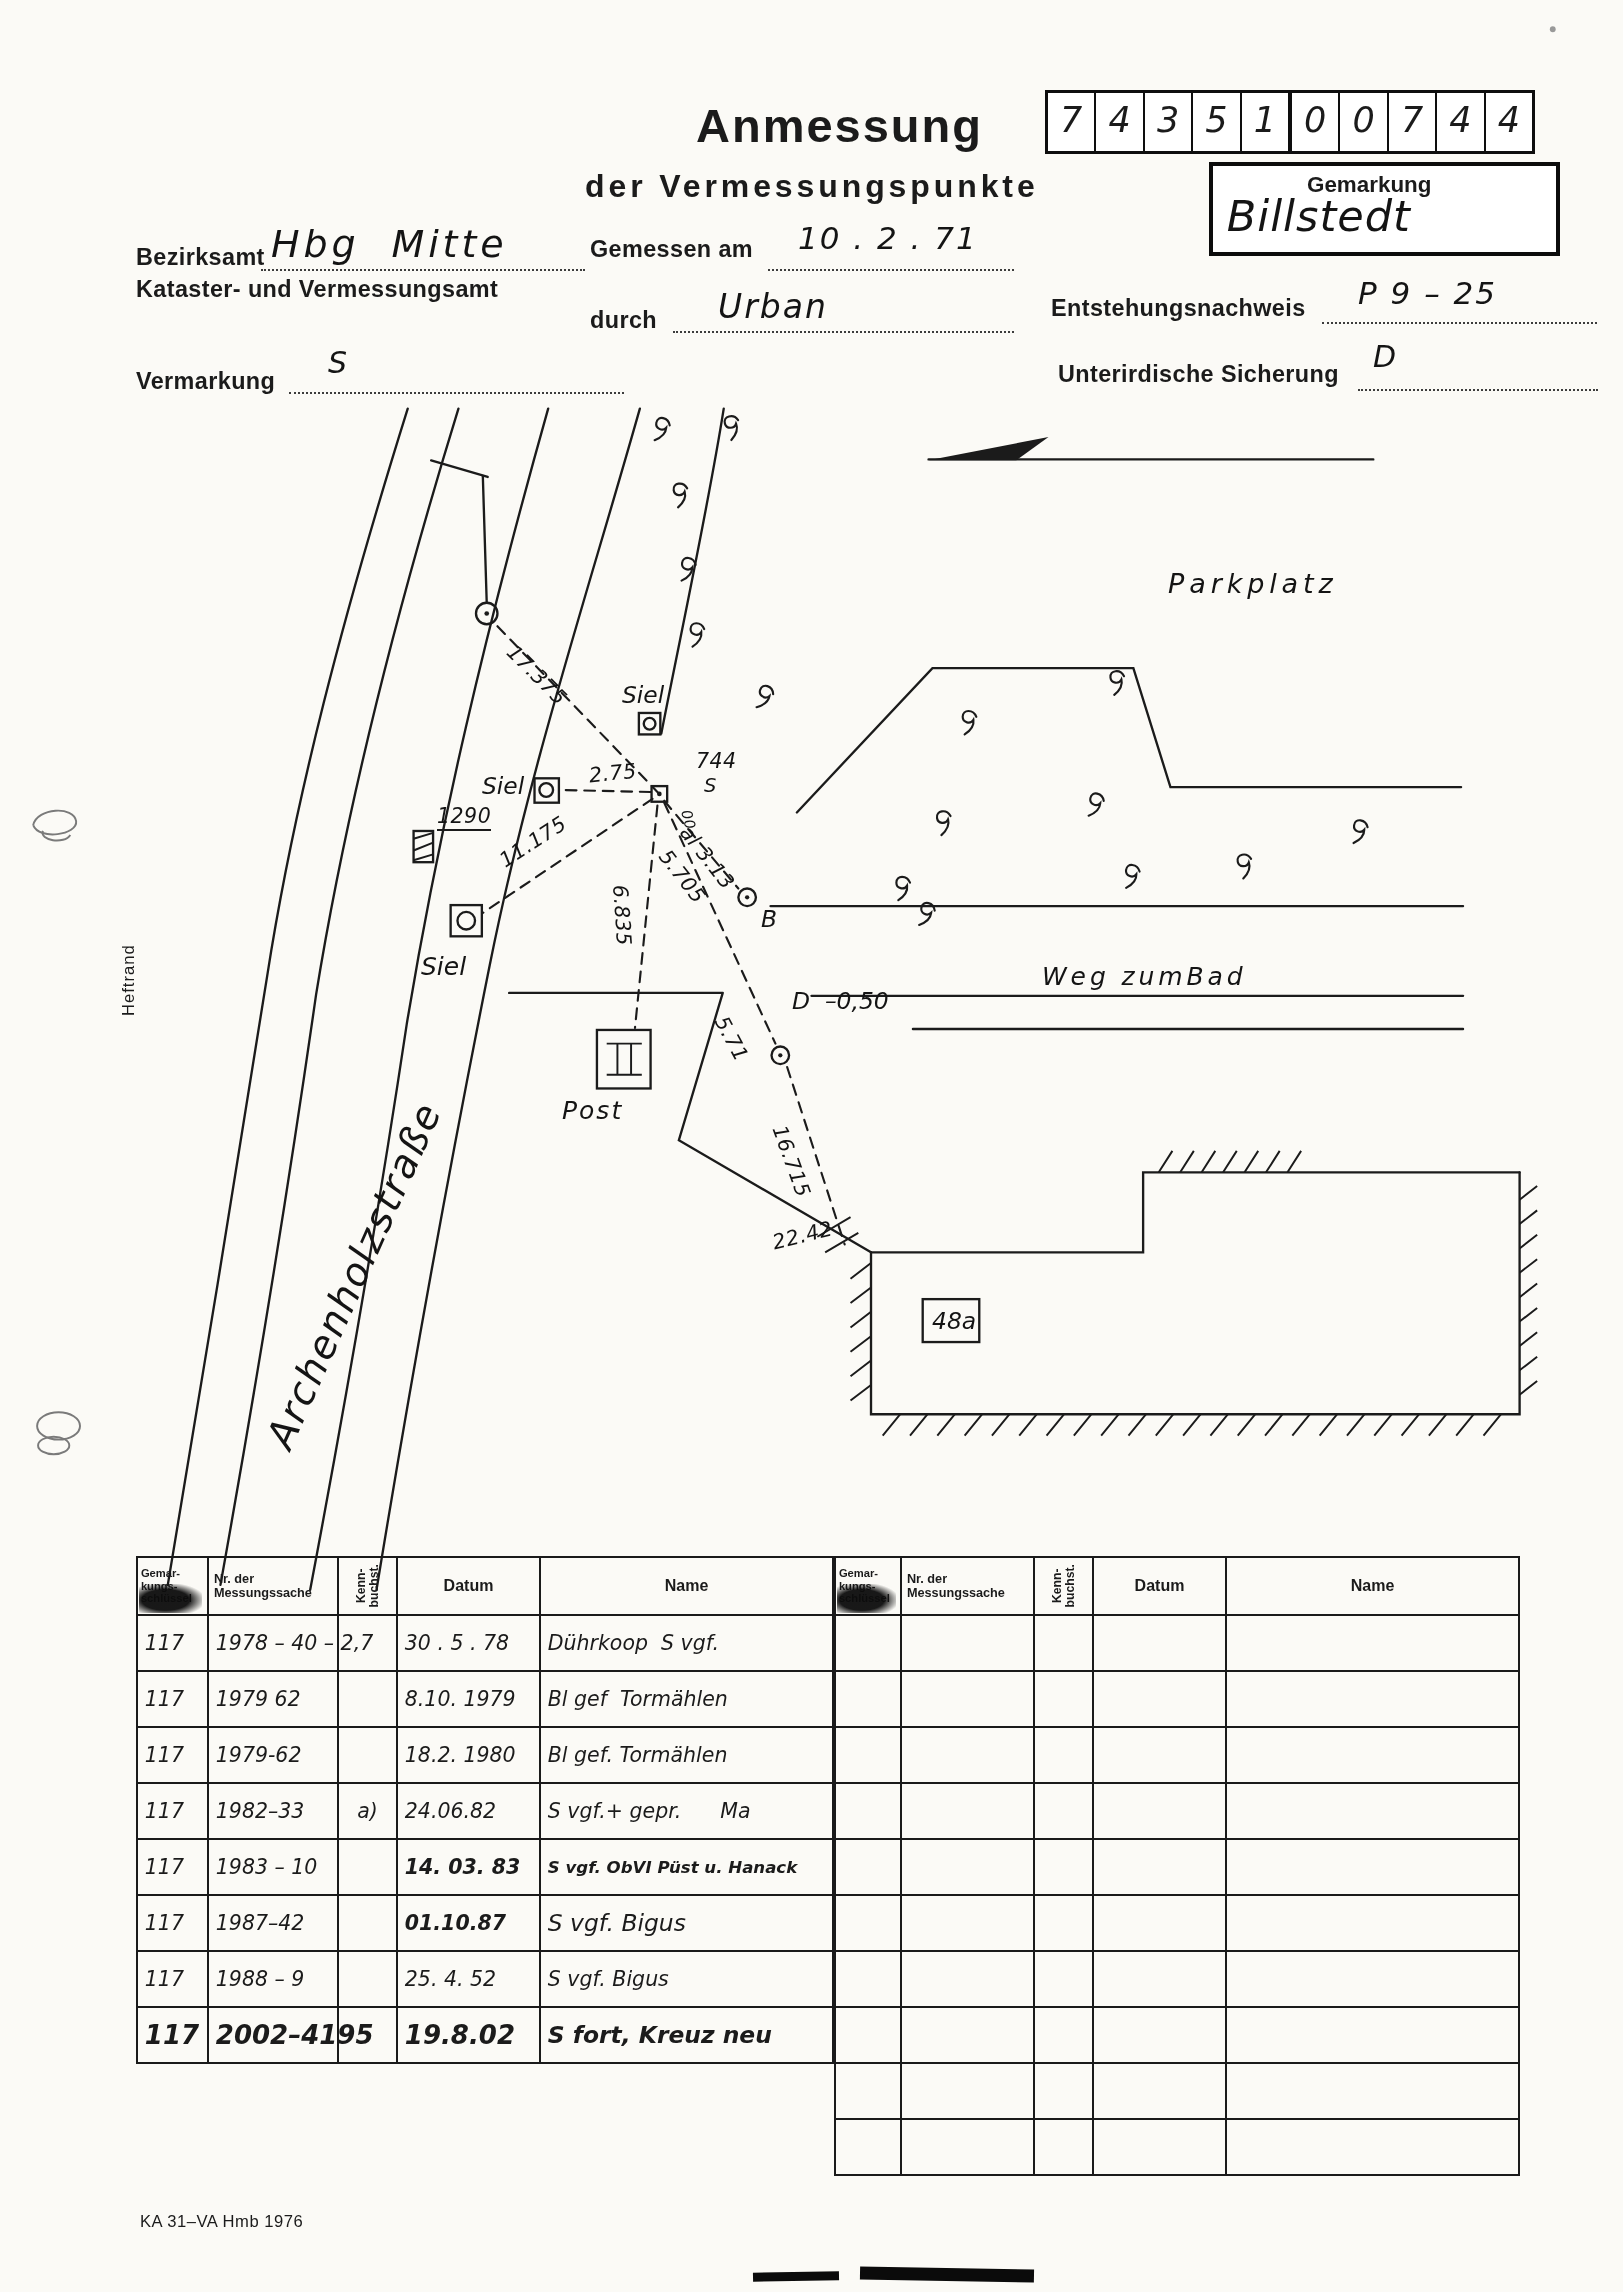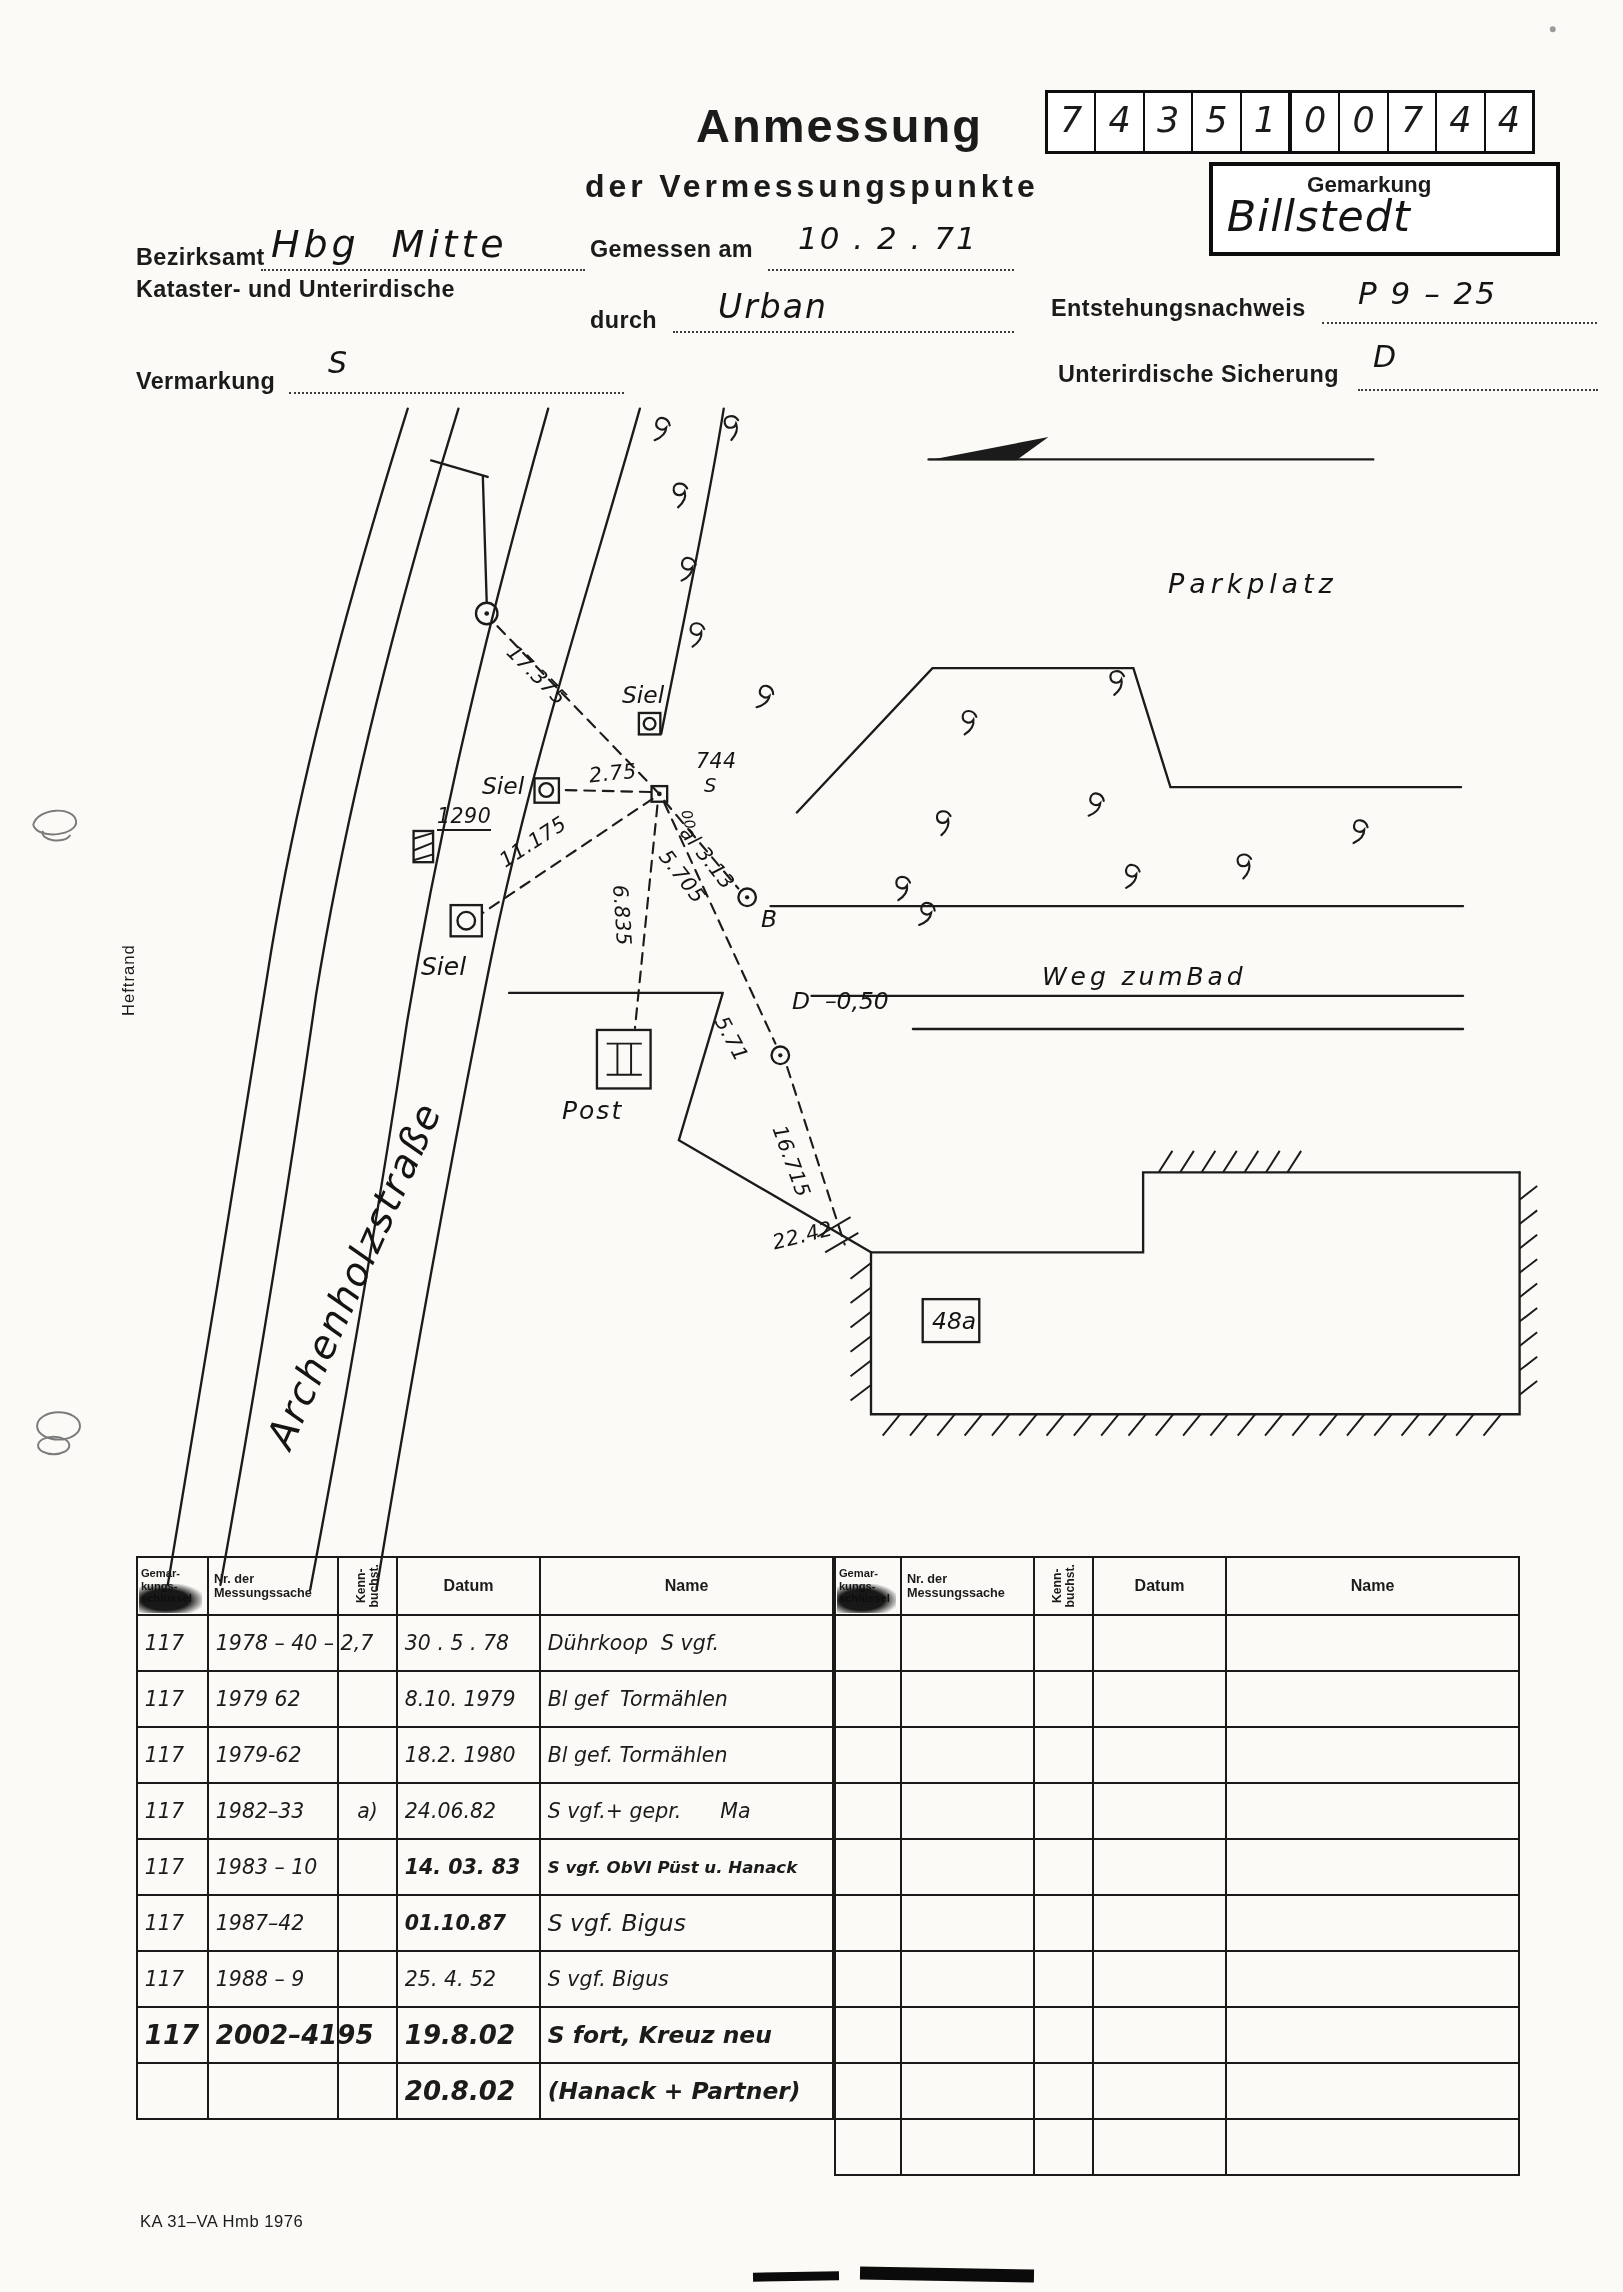--- a/index.html
+++ b/index.html
@@ -68,21 +68,21 @@
   <div class="abs subtitle" style="left:585px;top:168px">der Vermessungspunkte</div>
 
   <div class="abs gembox" style="left:1209px;top:162px">
     <div class="gemlabel">Gemarkung</div>
     <div class="gemvalue hw">Billstedt</div>
   </div>
 
   <div class="abs plabel" style="left:136px;top:244px">Bezirksamt</div>
   <div class="abs hw" style="left:271px;top:222px;font-size:38px;letter-spacing:3.9px">Hbg  Mitte</div>
   <div class="abs dots" style="left:261px;top:269px;width:324px"></div>
-  <div class="abs plabel" style="left:136px;top:276px">Kataster- und Unterirdische</div>
+  <div class="abs plabel" style="left:136px;top:276px">Kataster- und Vermessungsamt</div>
 
   <div class="abs plabel" style="left:590px;top:236px">Gemessen am</div>
   <div class="abs hw" style="left:798px;top:220px;font-size:31px;letter-spacing:2px">10 . 2 . 71</div>
   <div class="abs dots" style="left:768px;top:269px;width:246px"></div>
 
   <div class="abs plabel" style="left:590px;top:307px">durch</div>
   <div class="abs hw" style="left:718px;top:287px;font-size:33px;letter-spacing:2px">Urban</div>
   <div class="abs dots" style="left:673px;top:331px;width:341px"></div>
 
   <div class="abs plabel" style="left:1051px;top:295px">Entstehungsnachweis</div>
@@ -294,27 +294,20 @@
         <td class="hwc">25. 4. 52</td>
         <td class="hwc">S vgf. Bigus</td>
       </tr>
       <tr class="bigrow">
         <td class="hwc">117</td>
         <td class="hwc">2002–4195</td>
         <td class="hwc c-center"></td>
         <td class="hwc">19.8.02</td>
         <td class="hwc" style="font-size:23.4px">S fort, Kreuz neu</td>
       </tr>
-      <tr class="bigrow">
-        <td class="hwc"></td>
-        <td class="hwc"></td>
-        <td class="hwc c-center"></td>
-        <td class="hwc">20.8.02</td>
-        <td class="hwc" style="font-size:23.4px">(Hanack + Partner)</td>
-      </tr>
     </tbody>
   </table>
 
   <table class="abs histtable" style="left:834px;top:1556px;width:686px">
     <colgroup>
         <col style="width:66px">
         <col style="width:133px">
         <col style="width:59px">
         <col style="width:133px">
         <col>

